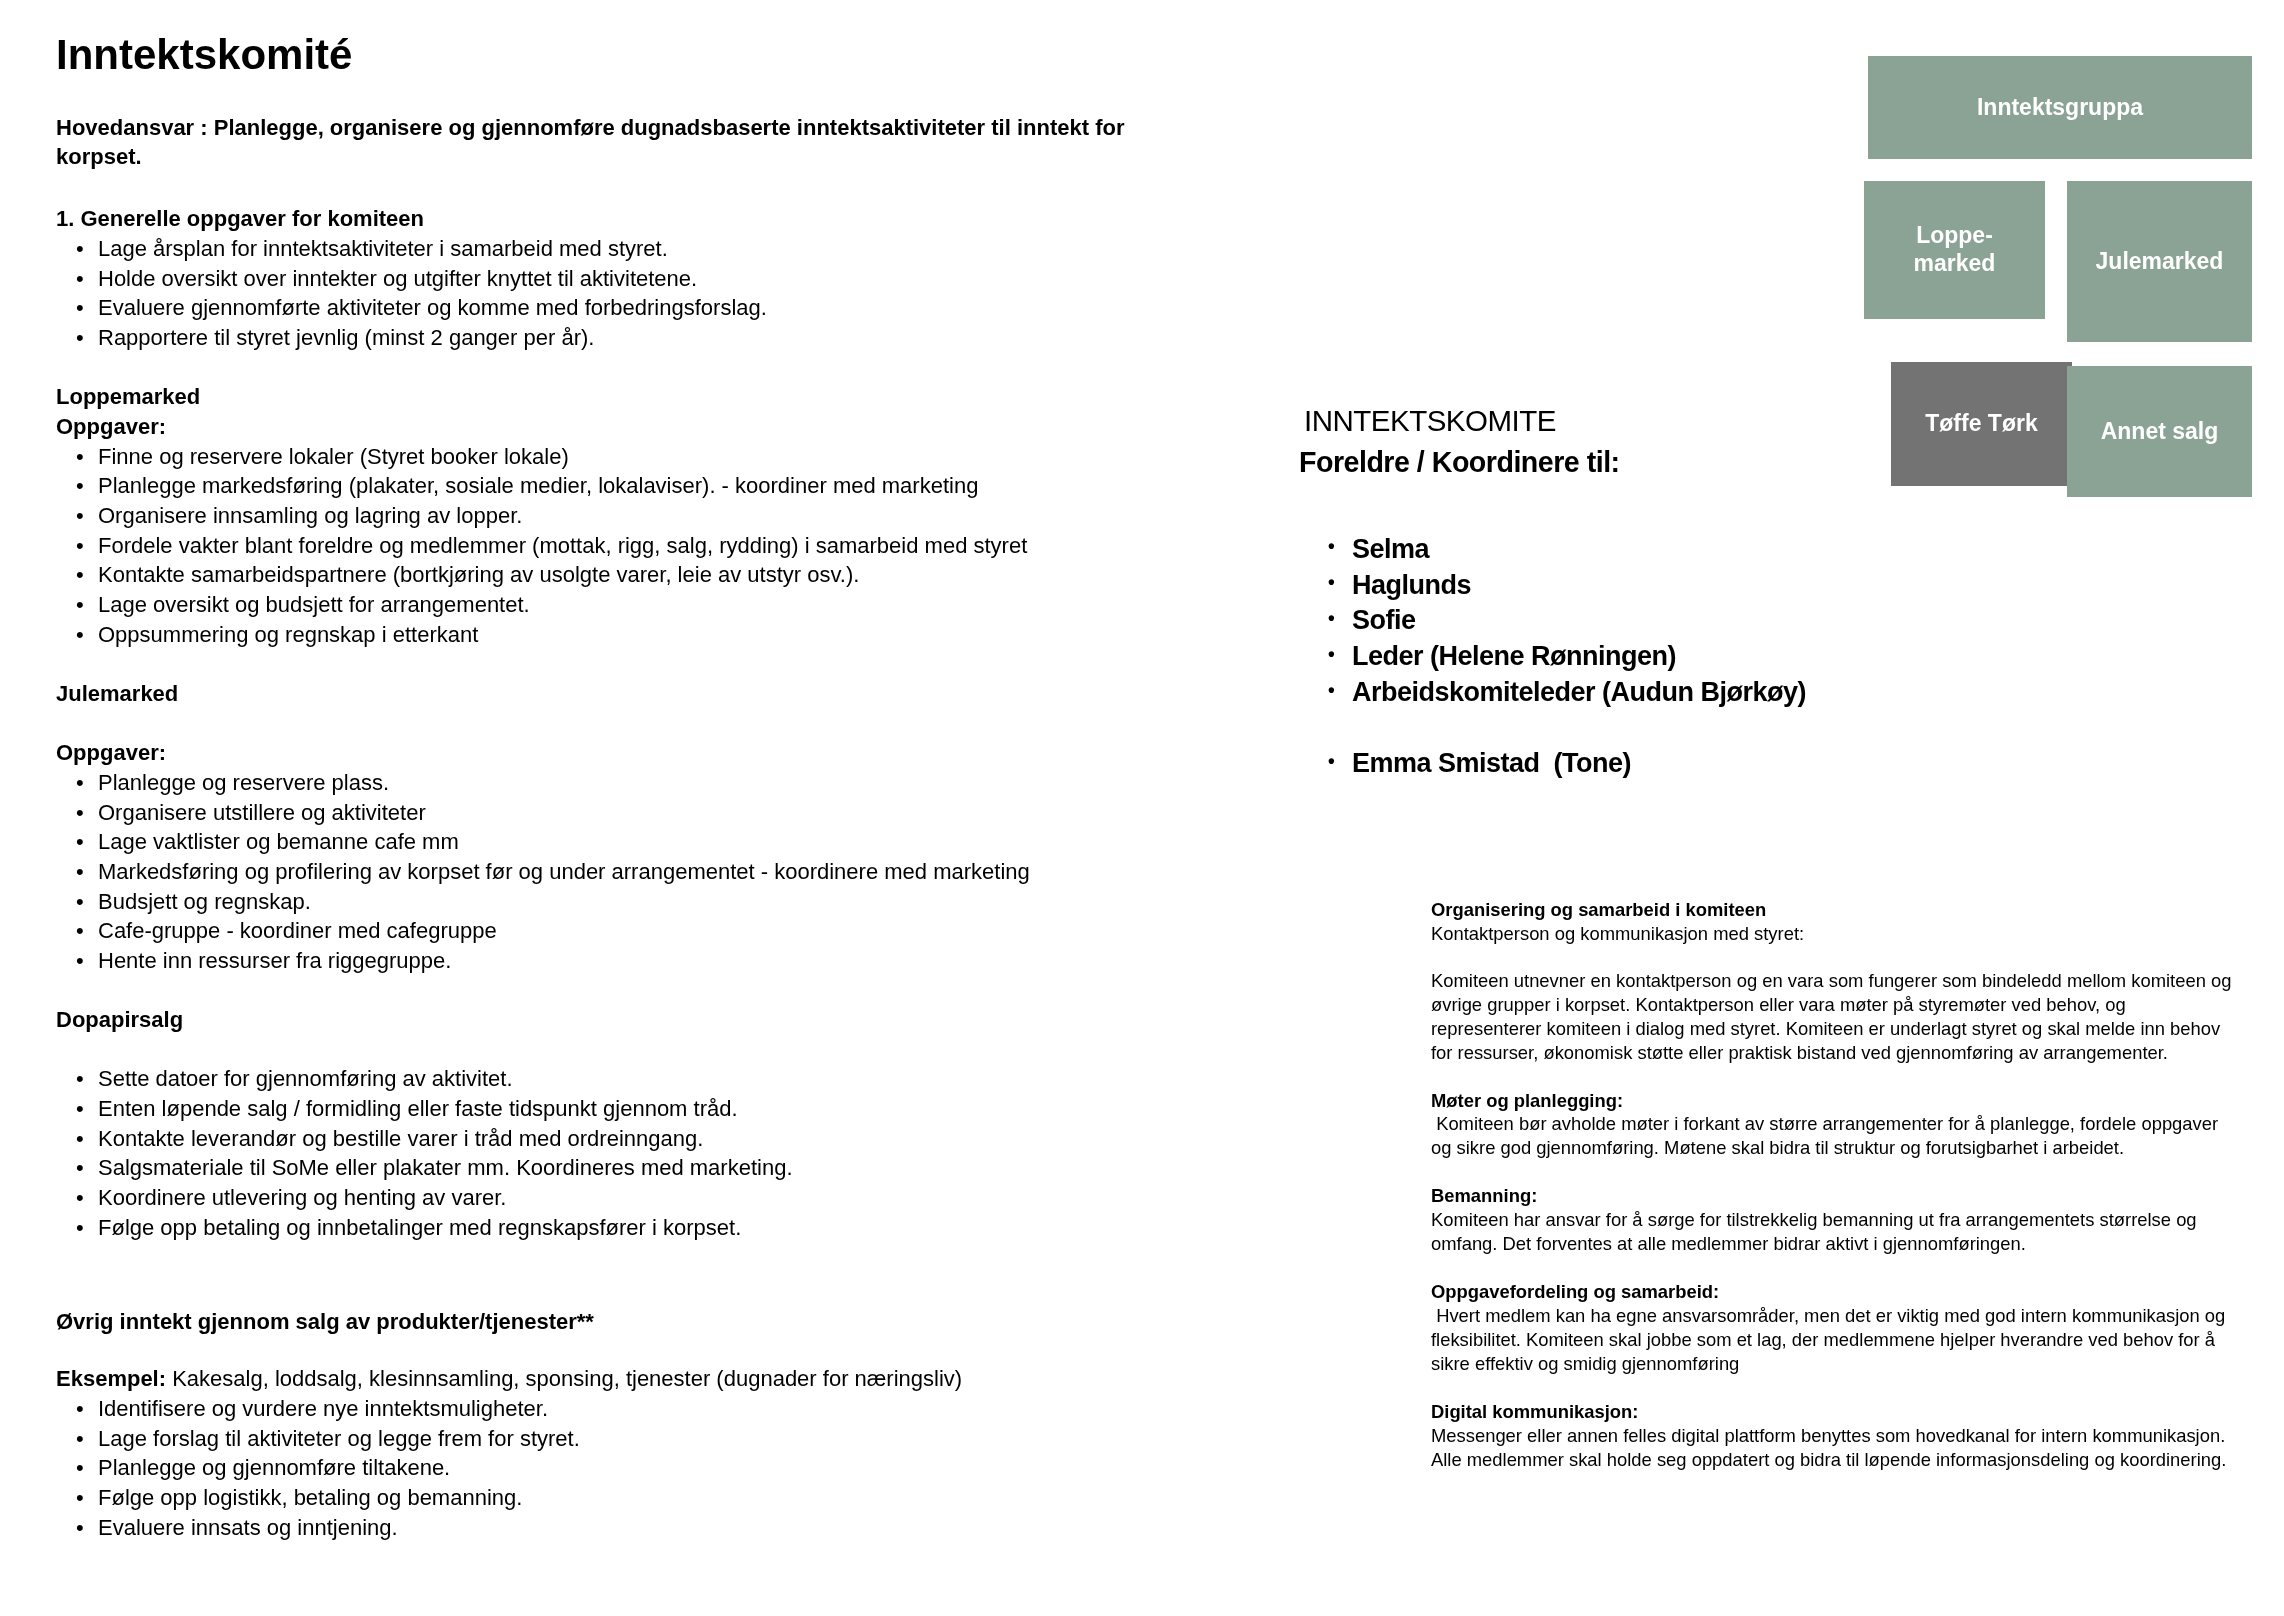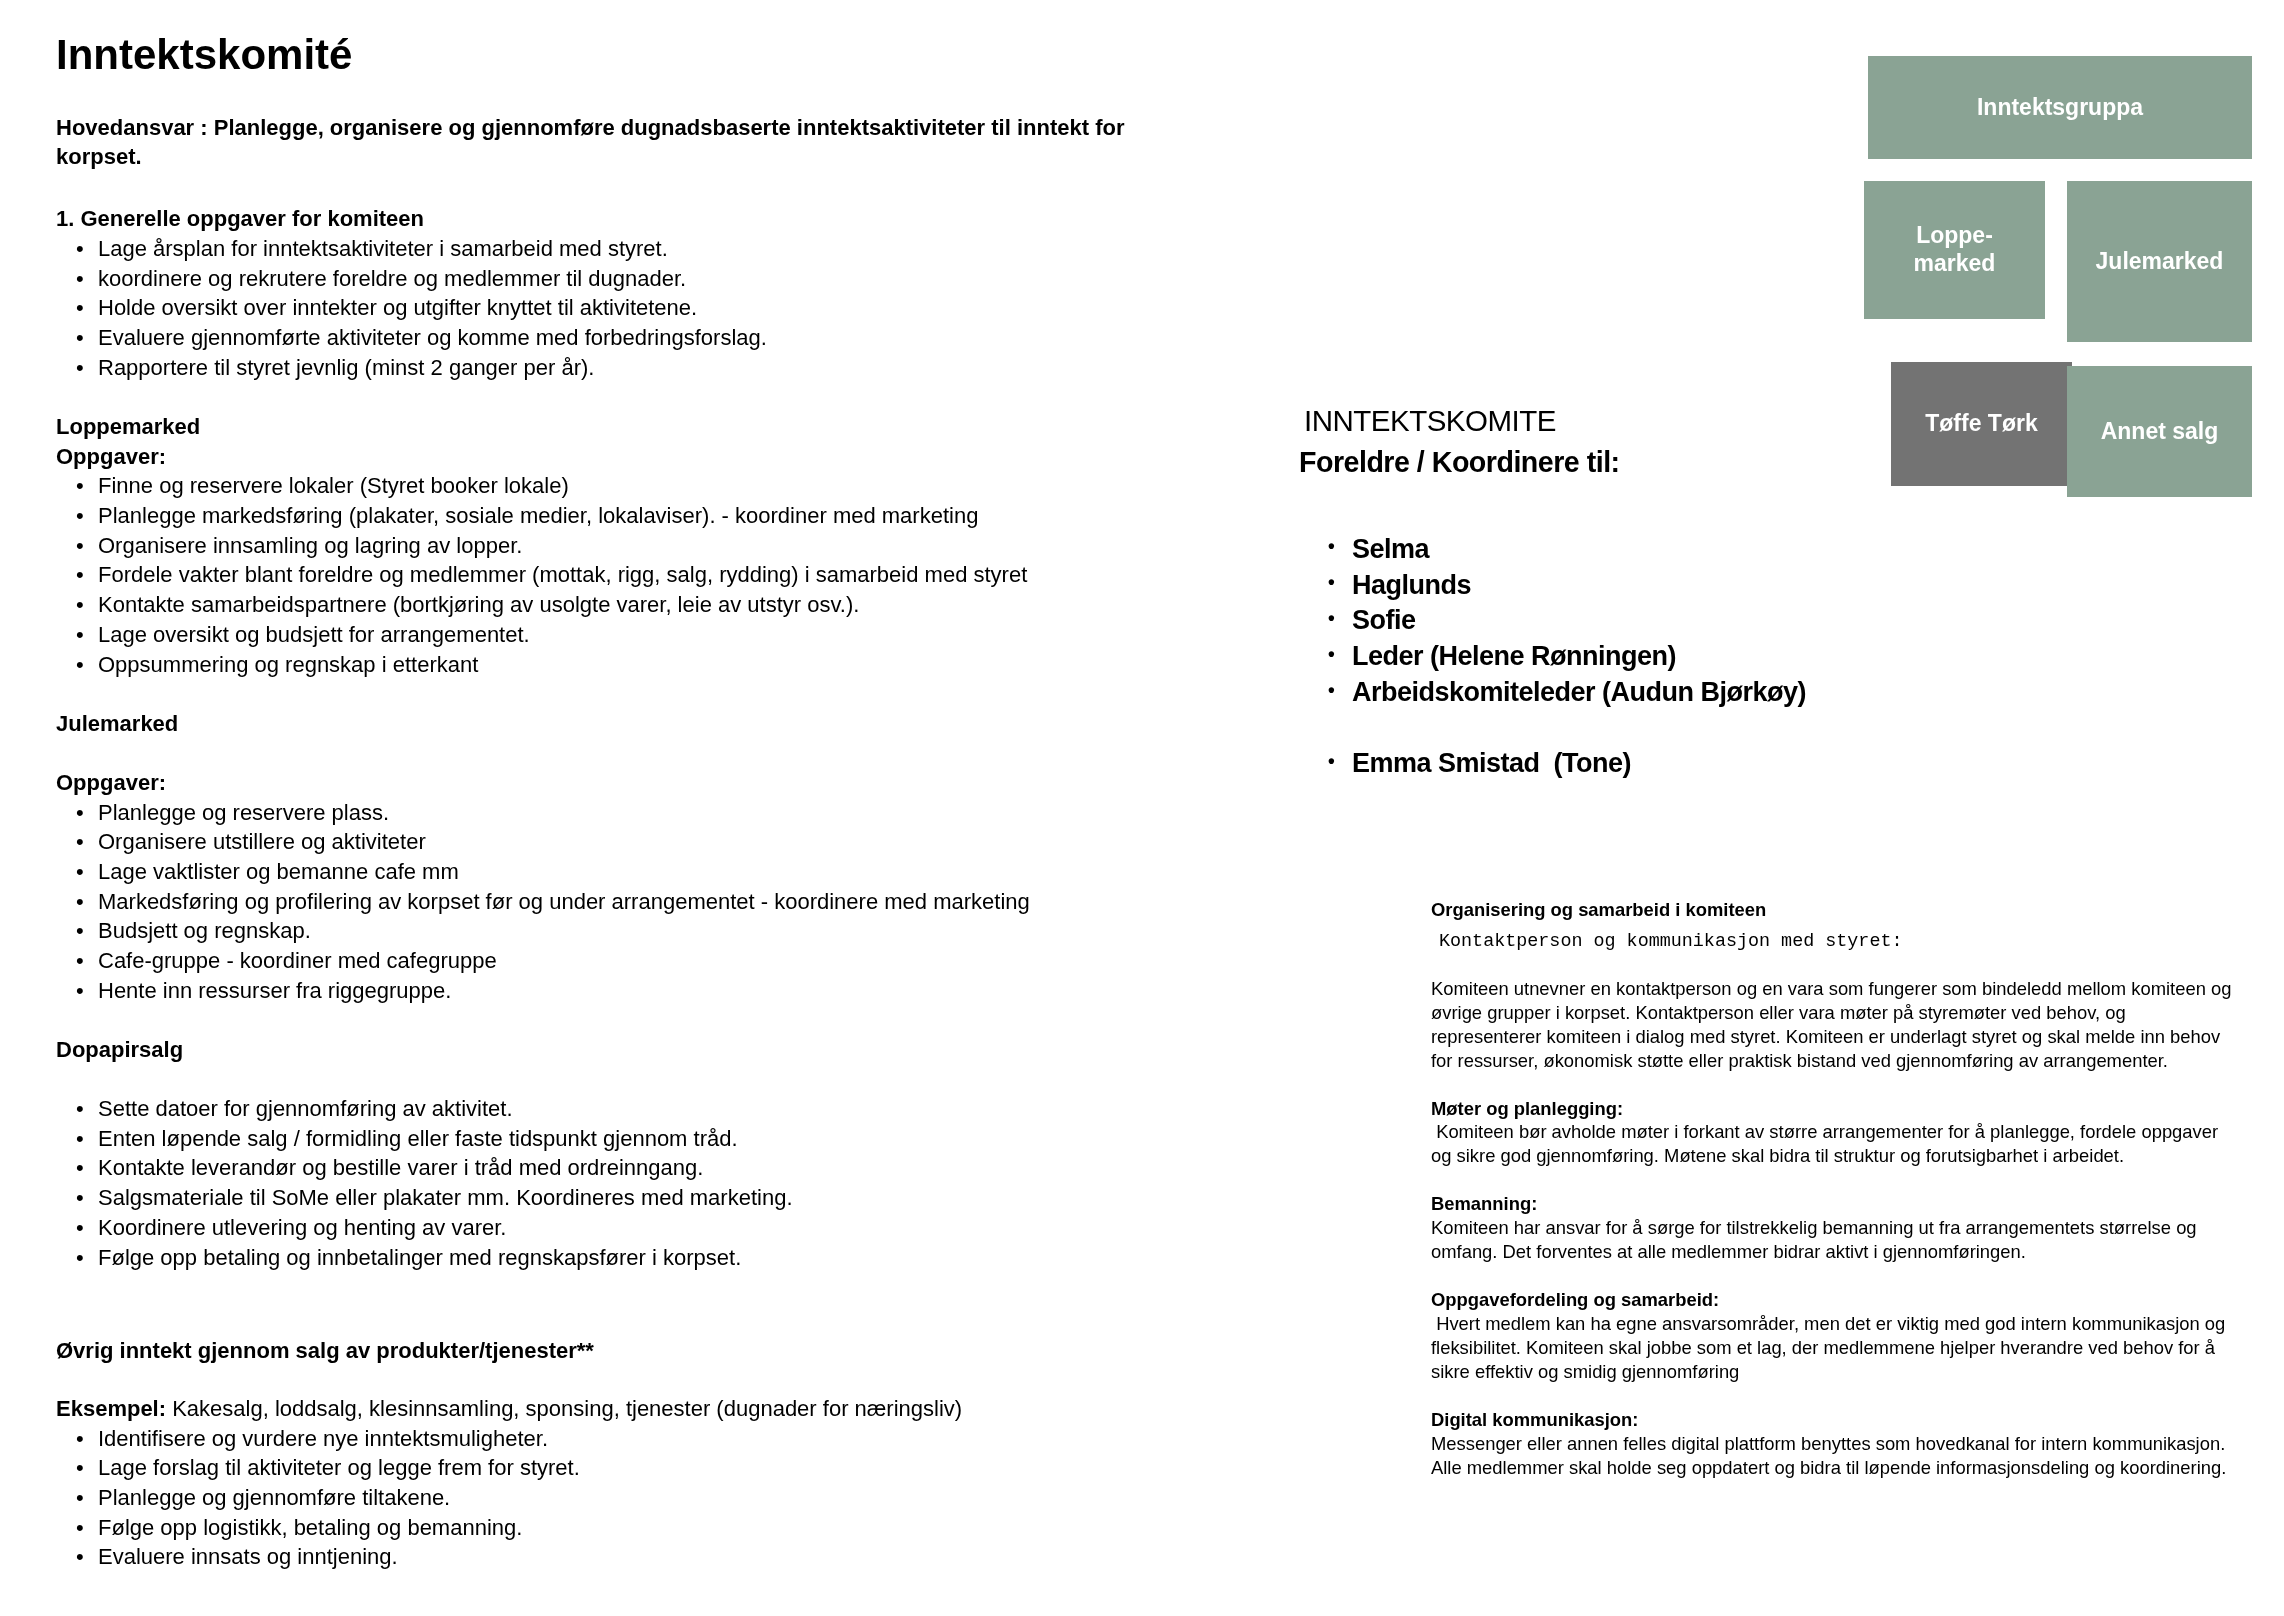--- a/index.html
+++ b/index.html
@@ -43,38 +43,37 @@
   .committee-subtitle{font-size:28.6px;font-weight:bold;line-height:1.25;margin:0;}
   ul.members{list-style:none;margin:51px 0 0 0;padding:0 0 0 53px;}
   ul.members li{font-size:27px;font-weight:bold;line-height:1.33;position:relative;white-space:pre-wrap;}
   ul.members li::before{content:"\2022";position:absolute;left:-24px;top:2.8px;font-size:19.3px;}
   ul.members.extra{margin-top:35px;}
 
   
   .orgblock{position:absolute;left:1431px;top:898px;width:801px;}
   .org-sec{margin:0 0 24px 0;}
   .org-h{font-size:18.4px;font-weight:bold;line-height:1.3;margin:0;}
-  .org-sub{font-size:18.4px;line-height:1.3;margin:8px;font-family:Liberation Mono, monospace;}
+  .org-sub{font-size:18.4px;line-height:1.3;margin:0;}
   .org-p{font-size:18.4px;line-height:1.3;margin:0;white-space:pre-wrap;}
   .org-p.after-gap{margin-top:23px;}
 </style>
 </head>
 <body>
 
 <div class="page">
 
   <div class="left-col">
     <h1 class="page-title">Inntektskomité</h1>
     <p class="intro">Hovedansvar : Planlegge, organisere og gjennomføre dugnadsbaserte inntektsaktiviteter til inntekt for korpset.</p>
 
     <section>
       <h2 class="sec-h">1. Generelle oppgaver for komiteen</h2>
       <ul class="blist">
           <li>Lage årsplan for inntektsaktiviteter i samarbeid med styret.</li>
-          <li>koordinere og rekrutere foreldre og medlemmer til dugnader.</li>
           <li>Holde oversikt over inntekter og utgifter knyttet til aktivitetene.</li>
           <li>Evaluere gjennomførte aktiviteter og komme med forbedringsforslag.</li>
           <li>Rapportere til styret jevnlig (minst 2 ganger per år).</li>
         </ul>
     </section>
 
     <section>
       <h2 class="sec-h">Loppemarked</h2>
       <p class="sub-h">Oppgaver:</p>
       <ul class="blist">

